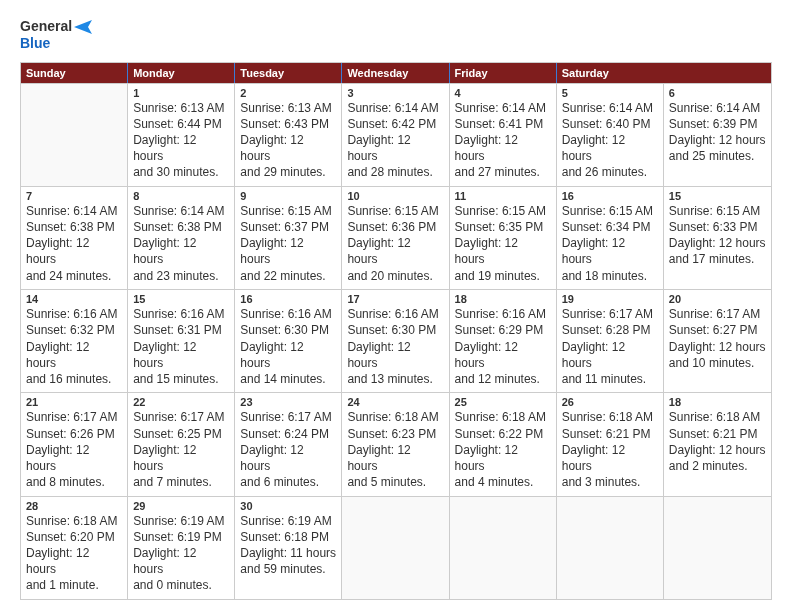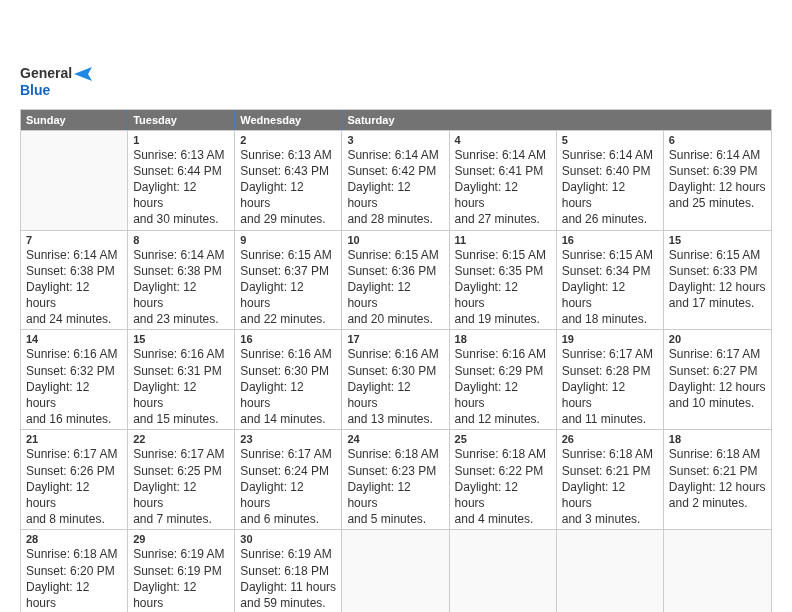--- a/index.html
+++ b/index.html
@@ -20,21 +20,20 @@
     .header {
       display: flex;
       justify-content: space-between;
       align-items: flex-start;
       margin-bottom: 10px;
     }
     .logo {
       display: flex;
       align-items: center;
       gap: 2px;
-      margin-top: 47px;
     }
     .title-block {
       text-align: right;
     }
     .month-title {
       font-size: 30px;
       font-weight: normal;
       color: #333;
       line-height: 1.1;
     }
@@ -44,21 +43,21 @@
     }
     .calendar {
       flex: 1;
       display: flex;
       flex-direction: column;
       border: 1px solid #ccc;
     }
     .cal-header {
       display: grid;
       grid-template-columns: repeat(7, 1fr);
-      background: #737373;
+      background: #7f1d1d;
     }
     .cal-header-cell {
       color: #fff;
       font-size: 11px;
       font-weight: bold;
       padding: 4px 5px;
       text-align: left;
       border-right: 1px solid #3a7bd5;
     }
     .cal-header-cell:last-child { border-right: none; }
@@ -111,22 +110,24 @@
 </div>
     <div class="title-block">
       <div class="month-title"></div>
       <div class="location"></div>
     </div>
   </div>
 
   <div class="calendar">
     <div class="cal-header" id="cal-header">
         <div class="cal-header-cell">Sunday</div>
+        <div class="cal-header-cell">Monday</div>
         <div class="cal-header-cell">Tuesday</div>
         <div class="cal-header-cell">Wednesday</div>
+        <div class="cal-header-cell">Friday</div>
         <div class="cal-header-cell">Saturday</div>
       </div>
     <div class="cal-body" id="cal-body">
         <div class="cal-row">
           <div class="cal-cell empty"></div>
           <div class="cal-cell">
             <div class="day-num">1</div>
             <div class="day-info" style="white-space: pre-line;">Sunrise: 6:13 AM
 Sunset: 6:44 PM
 Daylight: 12 hours

